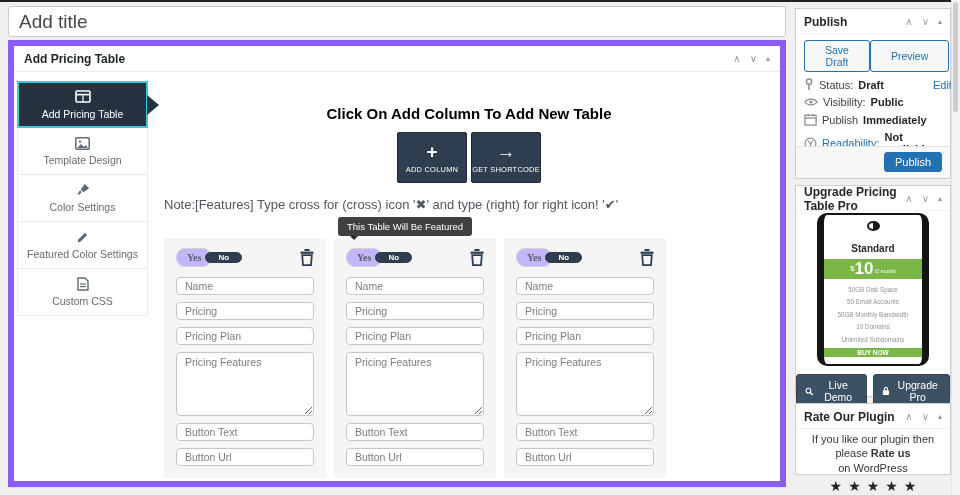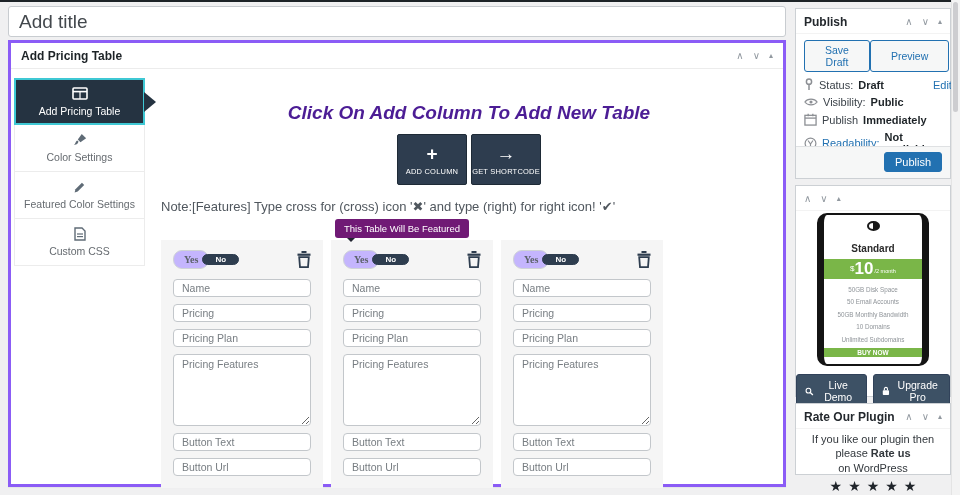--- a/index.html
+++ b/index.html
@@ -13,21 +13,21 @@
   
   .title-input {
     position:absolute; left:8px; top:6px; width:778px; height:31px; box-sizing:border-box;
     border:1px solid #c8ccd0; border-radius:3px; padding:0 10px; font-size:19px;
     color:#1d2327; background:#fff; font-family:inherit;
   }
   .title-input::placeholder { color:#43484d; opacity:1; }
 
   
   .metabox { position:absolute; left:8px; top:40px; width:778px; height:447px; background:#fff;
-    border:3px solid #8b5cf6; box-sizing:border-box; box-shadow:0 1px 1px rgba(0,0,0,.04); }
+    border:6px solid #8b5cf6; box-sizing:border-box; box-shadow:0 1px 1px rgba(0,0,0,.04); }
   .mb-header { height:25px; display:flex; align-items:center; justify-content:space-between;
     padding:0 10px; border-bottom:1px solid #ececec; }
   .mb-title { font-size:12px; font-weight:bold; color:#1d2327; }
   .hdr-controls { display:flex; gap:9px; align-items:center; color:#9299a0; font-size:10px; }
   .hdr-controls .ctl { cursor:pointer; line-height:1; }
   .hdr-controls .tri { font-size:8px; }
 
   
   .tabs { position:absolute; left:3px; top:35px; width:131px; }
   .tab { box-sizing:border-box; height:47px; background:#fff; border:1px solid #ececec; border-top:none;
@@ -35,49 +35,49 @@
   .tab:first-child { border-top:1px solid #ececec; }
   .tab-label { font-size:10.5px; color:#666b70; }
   .tab-icon { line-height:1; height:14px; display:flex; align-items:center; }
   .tab.active { background:#253341; border:2px solid #3fc8d4; position:relative; }
   .tab.active .tab-label { color:#fff; }
   .tab.active::after { content:""; position:absolute; right:-13px; top:50%; margin-top:-10px;
     border-top:10px solid transparent; border-bottom:10px solid transparent; border-left:12px solid #253341; }
 
   
   .content { position:absolute; left:150px; top:25px; right:6px; bottom:2px; }
-  .heading { margin-top:34px; text-align:center; font-size:19px; font-weight:600; color:#4c1d95;font-style:italic; }
+  .heading { margin-top:34px; text-align:center; font-size:15px; font-weight:600; color:#000000; }
   .btn-row { display:flex; justify-content:center; gap:4px; margin-top:10px; }
   .tile-btn { width:70px; height:51px; background:#2e3d4f; border:1px solid #1e2a36; border-radius:2px;
     color:#fff; display:flex; flex-direction:column; align-items:center; justify-content:center; gap:4px;
     cursor:pointer; font-family:inherit; }
   .tile-icon { font-size:19px; line-height:1; font-weight:bold; }
   .tile-label { font-size:7.5px; letter-spacing:.2px; }
   .note { margin-top:14px; font-size:13px; color:#50575e; }
 
   .columns-wrap { position:relative; margin-top:26px; }
-  .tooltip { position:absolute; top:-21px; left:174px; background:#701a75; color:#fff; font-size:9.5px;
+  .tooltip { position:absolute; top:-21px; left:174px; background:#404040; color:#fff; font-size:9.5px;
     padding:4px 9px; border-radius:3px; white-space:nowrap; z-index:2; }
   .tooltip::after { content:""; position:absolute; left:12px; bottom:-4px;
     border-left:4px solid transparent; border-right:4px solid transparent; border-top:4px solid #202430; }
 
   .columns { display:flex; gap:8px; }
   .pcol { width:162px; box-sizing:border-box; background:#f5f5f5; padding:10px 12px 12px; }
   .pcol-head { display:flex; justify-content:space-between; align-items:center; margin-bottom:10px; }
   .toggle { display:flex; align-items:center; }
   .tg-yes { font-size:10px; font-weight:bold; color:#5a6168; background:#c4b5fd; border:1px solid #cfd3d7;
     border-radius:9px; padding:3px 10px; cursor:pointer; font-family:Liberation Serif, serif; }
   .tg-no { font-size:8px; font-weight:bold; color:#fff; background:#2e3d4f; border:1px solid #2e3d4f;
     border-radius:9px; padding:0 12px; margin-left:-7px; cursor:pointer; font-family:inherit; position:relative; }
   .trash-btn { background:none; border:none; padding:0; cursor:pointer; line-height:0; }
   .pcol input, .pcol textarea { display:block; width:100%; box-sizing:border-box; border:1px solid #c3c7cb;
     border-radius:4px; background:#fff; padding:3px 8px; font-size:10.5px; color:#32373c; margin-bottom:7px;
     font-family:inherit; }
   .pcol input { height:18px; }
-  .pcol textarea { height:72px; resize:vertical; }
+  .pcol textarea { height:64px; resize:vertical; }
   .pcol input:last-child { margin-bottom:0; }
   .pcol input::placeholder, .pcol textarea::placeholder { color:#777d82; opacity:1; }
 
   
   .sbox { position:absolute; left:795px; width:156px; background:#fff; border:1px solid #ccd0d4; box-sizing:border-box; }
   .sb-header { display:flex; justify-content:space-between; align-items:center; height:22px; padding:2px 8px 0;
     border-bottom:1px solid #f3f3f3; }
   .sb-title { font-size:12px; font-weight:bold; color:#23282d; }
   #publish-box { top:8px; height:171px; }
   .pub-body { padding:5px 8px 0; }
@@ -143,20 +143,30 @@
     <div class="tabs">
       <div class="tab active">
         <span class="tab-icon">
           <svg width="16" height="13" viewBox="0 0 16 13">
               <rect x="1" y="1" width="14" height="11" rx="1" fill="none" stroke="#fff" stroke-width="1.6"></rect>
               <line x1="1" y1="4.6" x2="15" y2="4.6" stroke="#fff" stroke-width="1.6"></line>
               <line x1="8" y1="4.6" x2="8" y2="12" stroke="#fff" stroke-width="1.2"></line>
             </svg>
         </span>
         <span class="tab-label">Add Pricing Table</span>
+      </div>
+      <div class="tab">
+        <span class="tab-icon">
+          <svg width="15" height="13" viewBox="0 0 15 13">
+              <rect x="0.8" y="0.8" width="13.4" height="11.4" rx="1" fill="none" stroke="#5f6b76" stroke-width="1.5"></rect>
+              <circle cx="5" cy="4.6" r="1.2" fill="#5f6b76"></circle>
+              <path d="M2.2 11 L6 7 L9 10 L11 8 L12.8 11 Z" fill="#5f6b76"></path>
+            </svg>
+        </span>
+        <span class="tab-label">Template Design</span>
       </div>
       <div class="tab">
         <span class="tab-icon">
           <svg width="14" height="14" viewBox="0 0 16 16">
               <path d="M10 1 L15 6 L8.5 10.5 L5.5 7.5 Z" fill="#5f6b76"></path>
               <path d="M6 8.8 C6.5 11.5 4.5 13.5 1 13.5 C3 12.3 2.8 10.2 4.2 8.8 Z" fill="#5f6b76"></path>
             </svg>
         </span>
         <span class="tab-label">Color Settings</span>
       </div>
@@ -342,20 +352,21 @@
         <b>Not available</b>
       </div>
     </div>
     <div class="pub-footer">
       <button class="publish-btn">Publish</button>
     </div>
   </div>
 
   <div class="sbox" id="pro-box">
     <div class="sb-header">
+      <span class="sb-title">Upgrade Pricing Table Pro</span>
       <span class="hdr-controls">
         <span class="ctl">∧</span>
         <span class="ctl">∨</span>
         <span class="ctl tri">▴</span>
       </span>
     </div>
     <div class="phone">
       <span class="ph-logo"></span>
       <span class="ph-plan">Standard</span>
       <div class="ph-banner">

